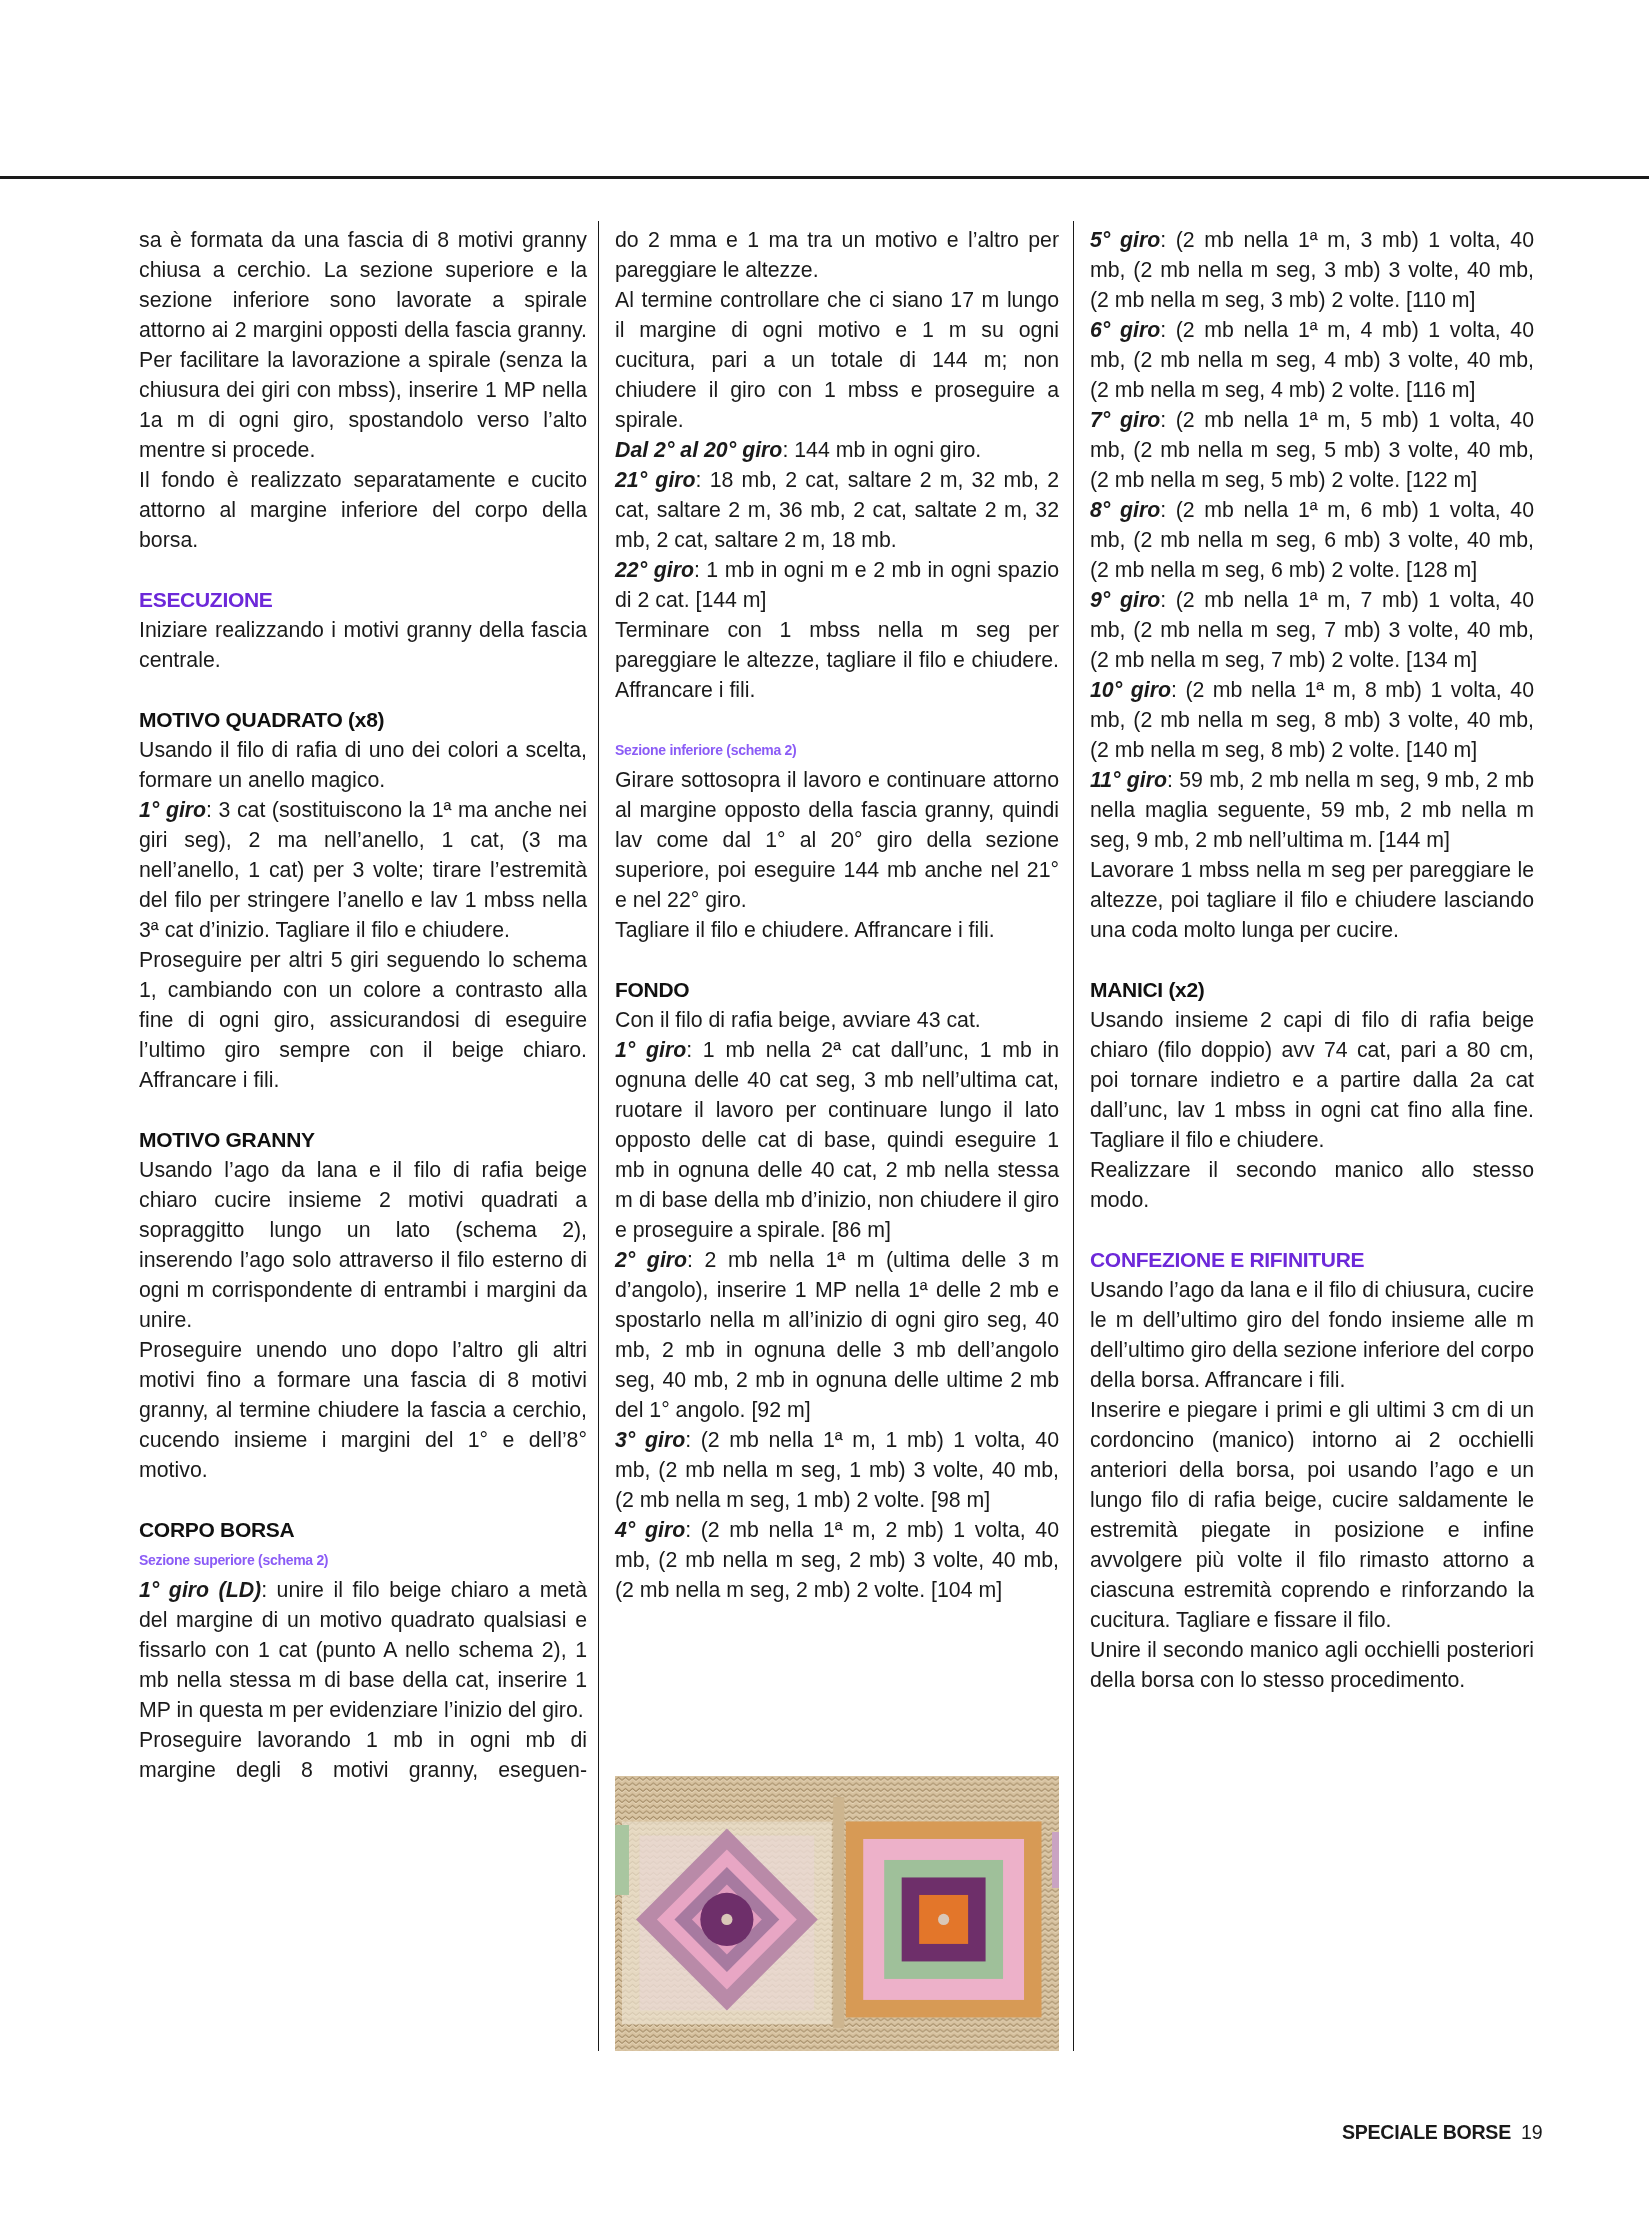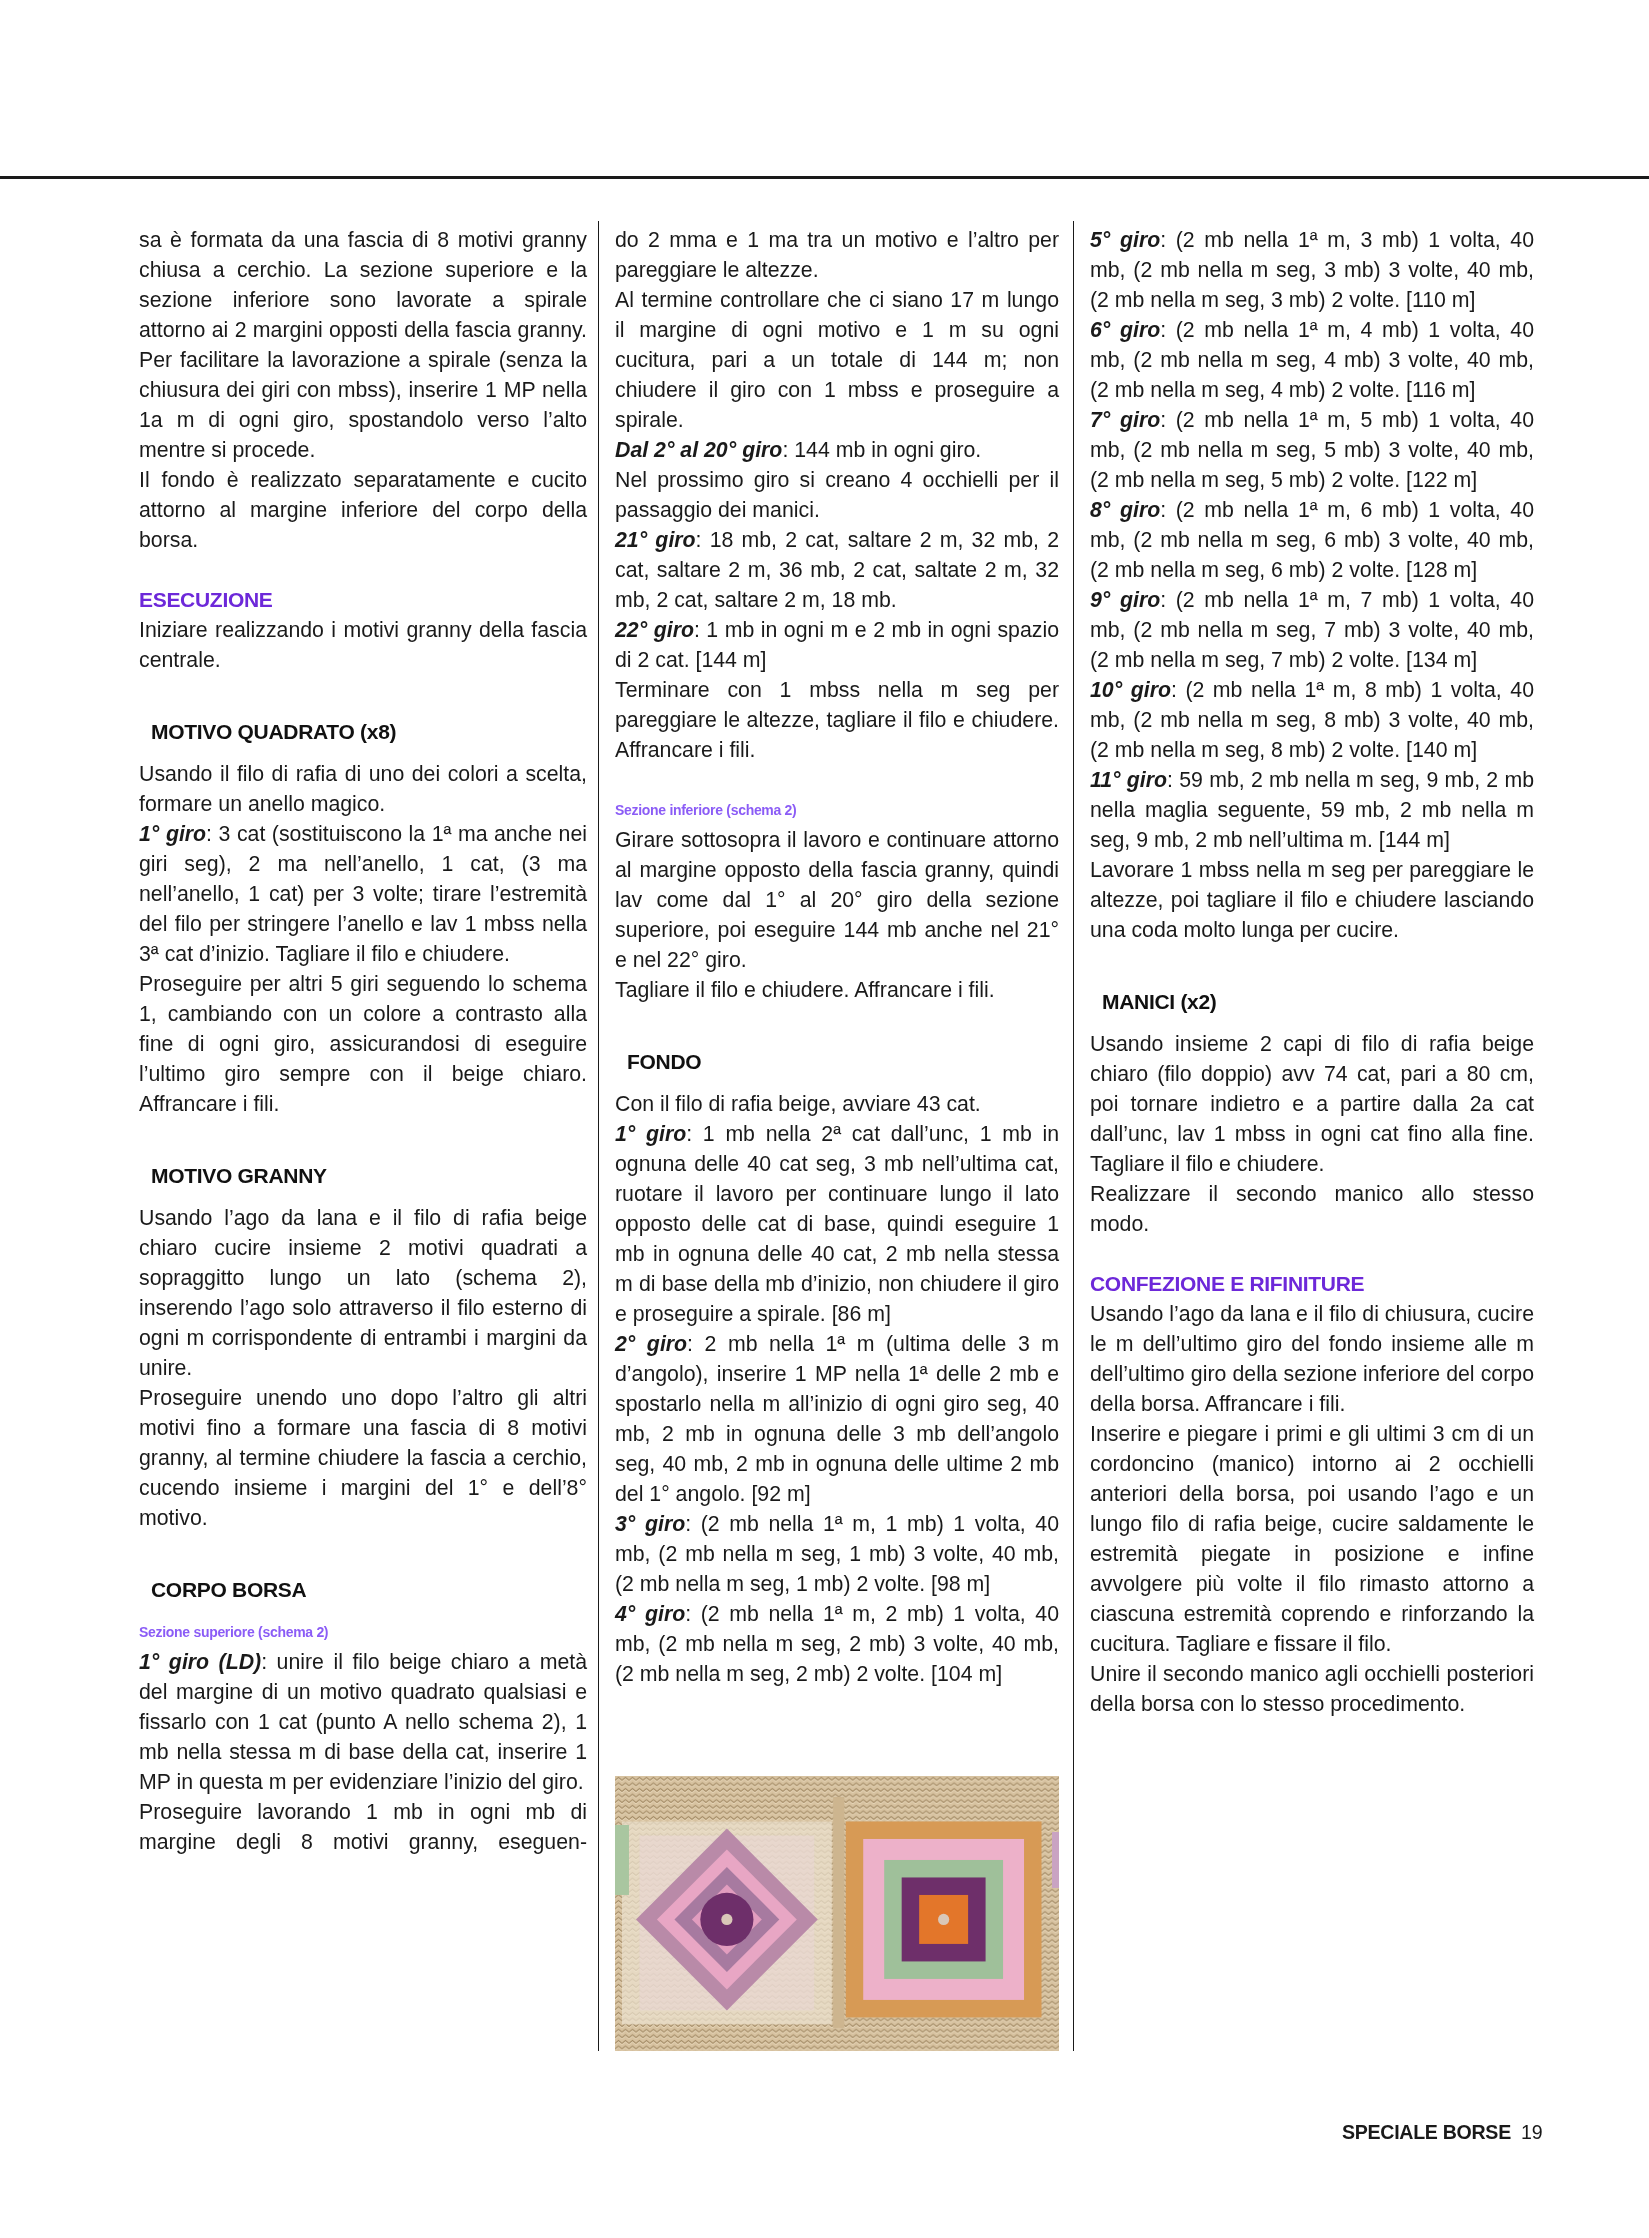--- a/index.html
+++ b/index.html
@@ -9,21 +9,21 @@
     .col { position:absolute; top:225px; font-size:21.3px; line-height:30px; text-align:justify; hyphens:manual; }
     .col-left { left:139px; width:448px; }
     .col-mid { left:615px; width:444px; }
     .col-right { left:1090px; width:444px; }
     .divider { position:absolute; top:221px; height:1830px; width:1.4px; background:#1a1a1a; }
     .div-1 { left:598px; }
     .div-2 { left:1073px; }
     p { margin:0; }
     .gap { height:30px; }
     .h-red { color:#6d28d9; font-weight:bold; font-size:21px; letter-spacing:-0.3px; margin:0; }
-    .h-black { color:#111; font-weight:bold; font-size:21px; letter-spacing:-0.3px; margin:12px; }
+    .h-black { color:#111; font-weight:bold; font-size:21px; letter-spacing:-0.3px; margin:0; }
     .h-sub { color:#8b5cf6; font-weight:bold; font-size:14px; letter-spacing:-0.3px; margin:0; }
     .b { font-weight:bold;font-style:italic; }
     .photo { position:absolute; left:615px; top:1776px; width:444px; height:275px; overflow:hidden;
              background:#d9c6a4; }
     .photo svg { display:block; width:100%; height:100%; }
     .footer { position:absolute; top:2120px; left:1342px; font-size:19.6px; line-height:24px; white-space:nowrap; }
     .footer .section { font-weight:bold; letter-spacing:-0.3px; }
     .footer .page { margin-left:10px; }
   </style>
 </head>
@@ -53,21 +53,20 @@
   <p class="h-black">CORPO BORSA</p>
   <p class="h-sub">Sezione superiore (schema 2)</p>
   <p><span class="b">1° giro (LD)</span><span>: unire il filo beige chiaro a metà del margine di un motivo quadrato qualsiasi e fissarlo con 1 cat (punto A nello schema 2), 1 mb nella stessa m di base della cat, inserire 1 MP in questa m per evidenziare l’inizio del giro.</span></p>
   <p style="text-align-last:justify;">Proseguire lavorando 1 mb in ogni mb di margine degli 8 motivi granny, eseguen-</p>
 </div>
 
 <div class="col col-mid">
   <p>do 2 mma e 1 ma tra un motivo e l’altro per pareggiare le altezze.</p>
   <p>Al termine controllare che ci siano 17 m lungo il margine di ogni motivo e 1 m su ogni cucitura, pari a un totale di 144 m; non chiudere il giro con 1 mbss e proseguire a spirale.</p>
   <p><span class="b">Dal 2° al 20° giro</span><span>: 144 mb in ogni giro.</span></p>
-  <p>Nel prossimo giro si creano 4 occhielli per il passaggio dei manici.</p>
   <p><span class="b">21° giro</span><span>: 18 mb, 2 cat, saltare 2 m, 32 mb, 2 cat, saltare 2 m, 36 mb, 2 cat, saltate 2 m, 32 mb, 2 cat, saltare 2 m, 18 mb.</span></p>
   <p><span class="b">22° giro</span><span>: 1 mb in ogni m e 2 mb in ogni spazio di 2 cat. [144 m]</span></p>
   <p>Terminare con 1 mbss nella m seg per pareggiare le altezze, tagliare il filo e chiudere. Affrancare i fili.</p>
   <div class="gap"></div>
   <p class="h-sub">Sezione inferiore (schema 2)</p>
   <p>Girare sottosopra il lavoro e continuare attorno al margine opposto della fascia granny, quindi lav come dal 1° al 20° giro della sezione superiore, poi eseguire 144 mb anche nel 21° e nel 22° giro.</p>
   <p>Tagliare il filo e chiudere. Affrancare i fili.</p>
   <div class="gap"></div>
   <p class="h-black">FONDO</p>
   <p>Con il filo di rafia beige, avviare 43 cat.</p>

